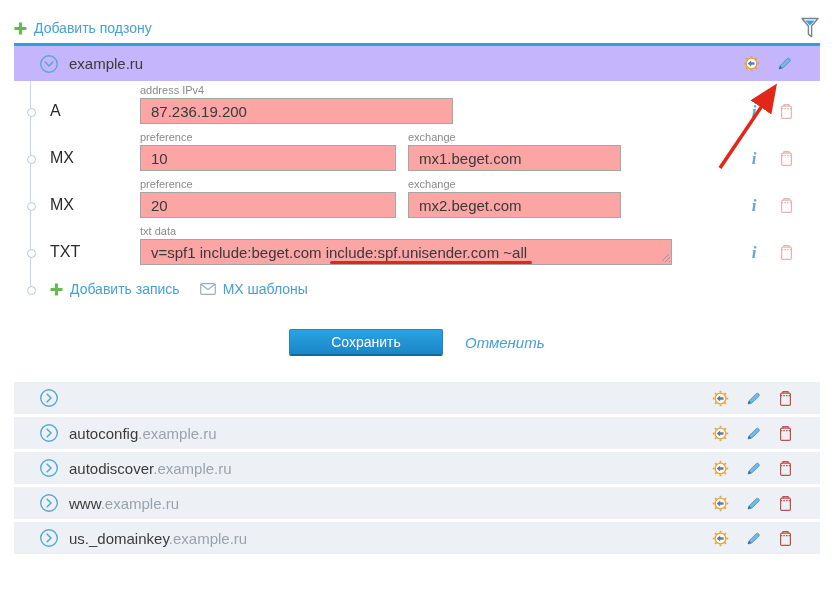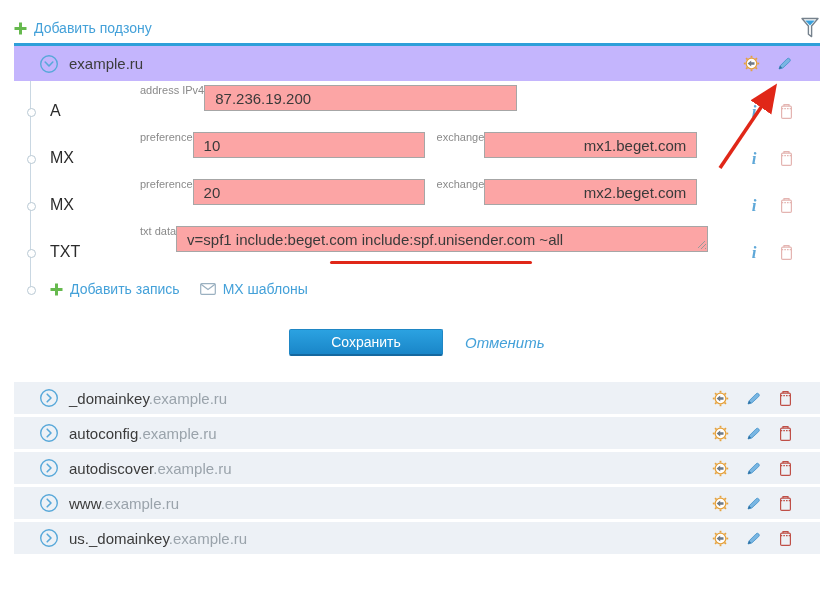--- a/index.html
+++ b/index.html
@@ -23,28 +23,28 @@
 
   
   .records{position:relative;}
   .tree-line{position:absolute;left:16px;top:0;height:208px;width:1px;background:#c9d7e2;}
   .tree-dot{position:absolute;left:12.5px;width:7px;height:7px;border:1px solid #b9c9d4;
             border-radius:50%;background:#fff;box-sizing:content-box;}
   .record-row{position:relative;height:47px;box-sizing:border-box;padding-top:4px;}
   .record-row .tree-dot{top:26.5px;}
   .rec-type{position:absolute;left:36px;top:21px;font-size:16px;color:#2b2b2b;}
   .fields{margin-left:126px;display:flex;gap:12px;}
-  .field{display:flex;flex-direction:row;position:relative;}
+  .field{display:flex;flex-direction:column;position:relative;}
   .field-label{font-size:11px;color:#8a8a8a;margin-bottom:2px;line-height:11px;}
   .field input{height:26px;border:1px solid #a6a6a6;border-radius:0;padding:0 10px;
                font-size:15px;color:#3a3a3a;box-sizing:border-box;background:#fca5a5;
                font-family:"Liberation Sans",sans-serif;outline:none;}
   .type-A .field input{width:313px;}
-  .type-MX .field:nth-child(1) input{width:232px;}
-  .type-MX .field:nth-child(2) input{width:213px;text-align:right;}
+  .type-MX .field:nth-child(1) input{width:256px;}
+  .type-MX .field:nth-child(2) input{width:213px;}
   .type-TXT .field input{width:532px;}
   .resize-corner{position:absolute;right:2px;bottom:3px;width:8px;height:8px;
       background:linear-gradient(315deg,#999 1px,transparent 1px 3px,#999 3px 4px,transparent 4px 6px,#999 6px 7px,transparent 7px);}
   .row-icons{position:absolute;top:22px;right:0;width:806px;height:0;}
   .info-icon{position:absolute;right:59px;top:0;width:14px;height:17px;
              font-family:"Liberation Serif",serif;font-style:italic;font-weight:bold;
              font-size:17px;color:#5fa8d8;line-height:17px;}
   .trash-pos{position:absolute;right:26px;top:0;}
   .faded{opacity:0.42;}
 
@@ -263,21 +263,20 @@
   </div>
 
   <div class="sub-list">
   <div class="sub-row">
     <span class="icon">
       <svg width="20" height="20" viewBox="0 0 20 20">
         <circle cx="10" cy="10" r="8.3" fill="none" stroke="#58a8d9" stroke-width="1.4"></circle>
         <path d="M8.2 6.2 L12 10 L8.2 13.8" fill="none" stroke="#58a8d9" stroke-width="1.6" stroke-linecap="round" stroke-linejoin="round"></path>
       </svg>
     </span>
-    <span class="sub-name"><span class="sub-prefix">_domainkey</span><span class="sub-suffix">.example.ru</span></span>
     <span class="spacer"></span>
     <span class="icon">
       <svg width="17" height="17" viewBox="0 0 17 17">
         <circle cx="8.5" cy="8.5" r="5.3" fill="#fff" stroke="#e6a23c" stroke-width="1.3"></circle>
         <g stroke="#e6a23c" stroke-width="1.8">
           <line x1="8.5" y1="0.8" x2="8.5" y2="2.6"></line>
               <line x1="8.5" y1="14.4" x2="8.5" y2="16.2"></line>
           <line x1="0.8" y1="8.5" x2="2.6" y2="8.5"></line>
               <line x1="14.4" y1="8.5" x2="16.2" y2="8.5"></line>
           <line x1="3.06" y1="3.06" x2="4.33" y2="4.33"></line>

